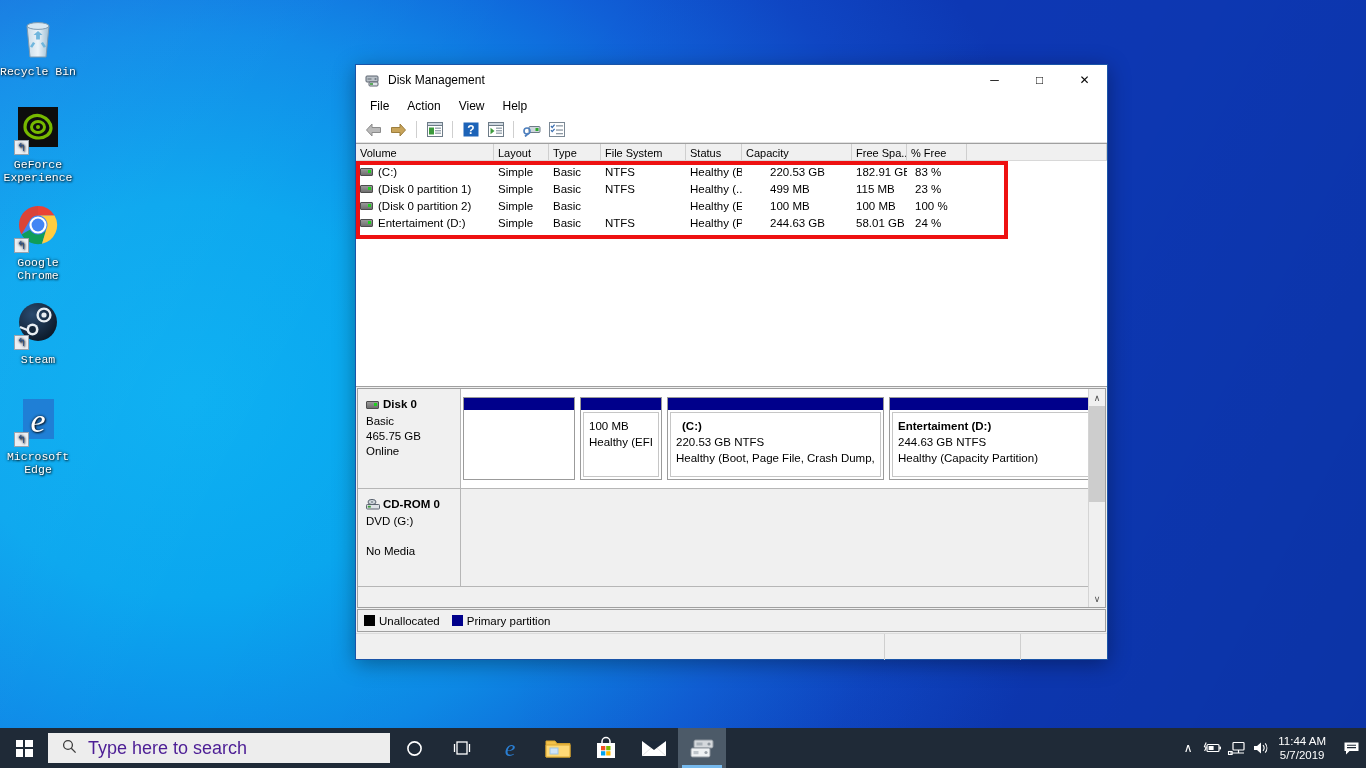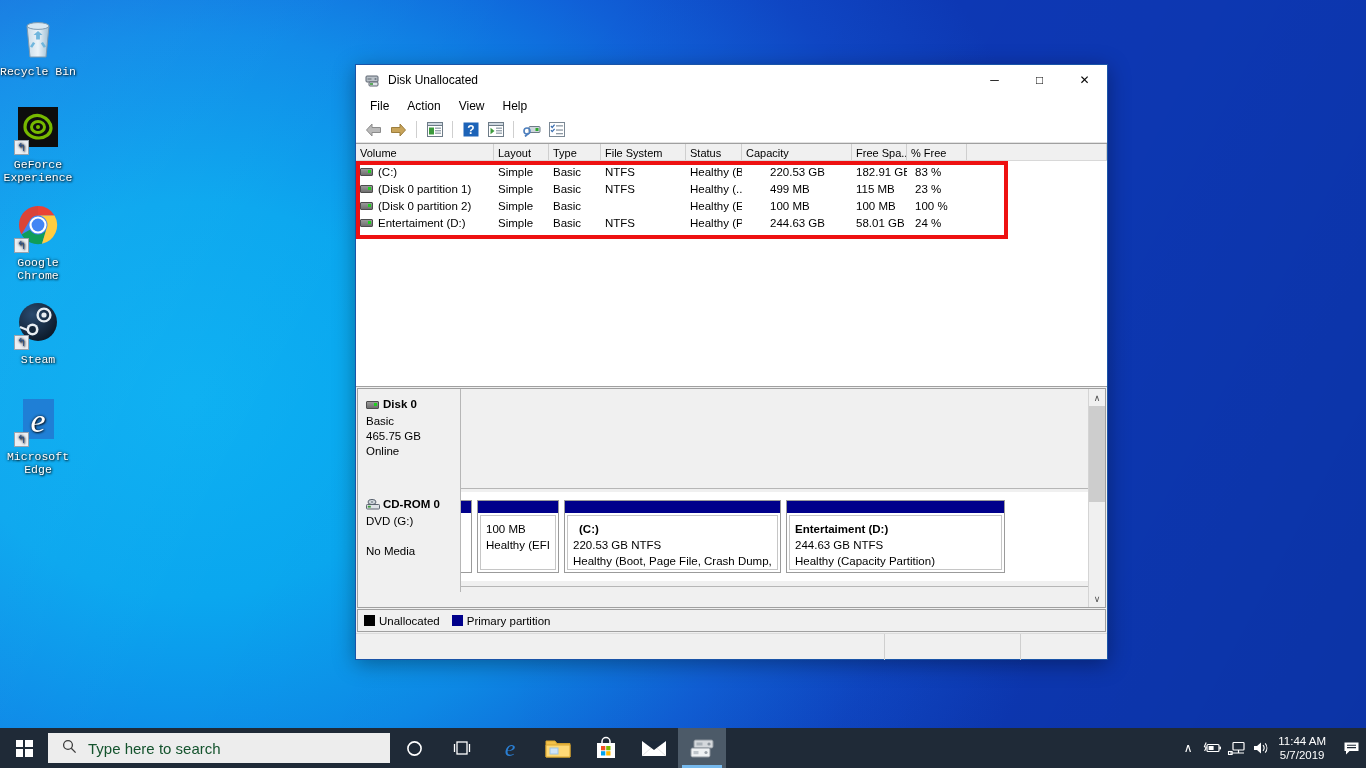--- a/index.html
+++ b/index.html
@@ -118,21 +118,21 @@
 
   
   .graph-outer{
     flex:1 1 auto; display:flex; position:relative;
     background:#f0f0f0;
     border:1px solid #a0a0a0;
     margin:1px 1px 0 1px;
     overflow:hidden;
   }
   .graph-scroll{ flex:1 1 auto; overflow:hidden; position:relative; }
-  .disk-row{ display:flex; border-bottom:1px solid #b6b6b6;flex-direction:column; }
+  .disk-row{ display:flex; border-bottom:1px solid #b6b6b6; }
   .disk-row.cd{ border-bottom:1px solid #b6b6b6; }
   .disk-info{
     width:103px; flex:0 0 103px; background:#f0f0f0;
     border-right:1px solid #b6b6b6;
     padding:8px 0 0 8px; font-size:11.5px; color:#000; line-height:15px;
   }
   .disk-info .dk-title{ font-weight:bold; display:flex; align-items:center; margin-bottom:2px;}
   .disk-info .dk-title .drive-ico{ margin-right:4px; }
   .cdrom-ico{
     width:14px;height:11px;margin-right:3px;flex:0 0 auto;position:relative;
@@ -185,21 +185,21 @@
     position:absolute; left:0; bottom:0; width:1366px; height:40px;
     background:#1f2a37; z-index:10; display:flex; align-items:center;
   }
   #start-btn{ width:48px;height:40px; display:flex;align-items:center;justify-content:center;}
   .winlogo{ width:17px;height:17px; display:grid; grid-template-columns:1fr 1fr; grid-template-rows:1fr 1fr; gap:2px;}
   .winlogo i{ background:#fff; display:block; }
   #search-box{
     width:342px; height:30px; background:#ededed; margin-left:0px;
     display:flex; align-items:center; padding-left:14px; gap:11px;
   }
-  #search-box .ph{ font-size:15px; color:#14532d; }
+  #search-box .ph{ font-size:18px; color:#4c1d95; }
   .tb-task{ width:48px; height:40px; display:flex;align-items:center;justify-content:center; position:relative;}
   .tb-task.active{ background:#4c5a68; }
   .tb-task.active::after{
     content:""; position:absolute; left:4px; right:4px; bottom:0; height:3px; background:#76b9ed;
   }
   #tray{ margin-left:auto; display:flex; align-items:center; height:40px; }
   .tray-ico{ width:24px;height:40px; display:flex;align-items:center;justify-content:center; color:#fff; font-size:12px;}
   #clock{ color:#fff; font-size:11.5px; line-height:14px; text-align:center; padding:0 10px 0 6px;}
   #notif{ width:30px;height:40px;display:flex;align-items:center;justify-content:center;color:#fff;}
 </style>
@@ -303,21 +303,21 @@
     <div class="titlebar">
       <span class="ticon">
         <svg width="16" height="16" viewBox="0 0 16 16">
           <rect x="1" y="4" width="12" height="6" rx="1" fill="#b9c0c7" stroke="#5c6470"></rect>
           <rect x="2.5" y="6" width="4" height="2" fill="#8d959d"></rect>
           <circle cx="10.5" cy="7" r="1.1" fill="#6f7a85"></circle>
           <rect x="4" y="10" width="9" height="4" rx="1" fill="#dfe3e7" stroke="#5c6470"></rect>
           <rect x="5" y="11.2" width="3" height="1.6" fill="#3b9b3b"></rect>
         </svg>
       </span>
-      <span class="ttxt">Disk Unallocated</span>
+      <span class="ttxt">Disk Management</span>
       <span class="wbtns">
         <span class="wbtn">─</span>
         <span class="wbtn">□</span>
         <span class="wbtn close">✕</span>
       </span>
     </div>
 
     <div class="menubar">
       <span class="menuitem">File</span>
       <span class="menuitem">Action</span>

